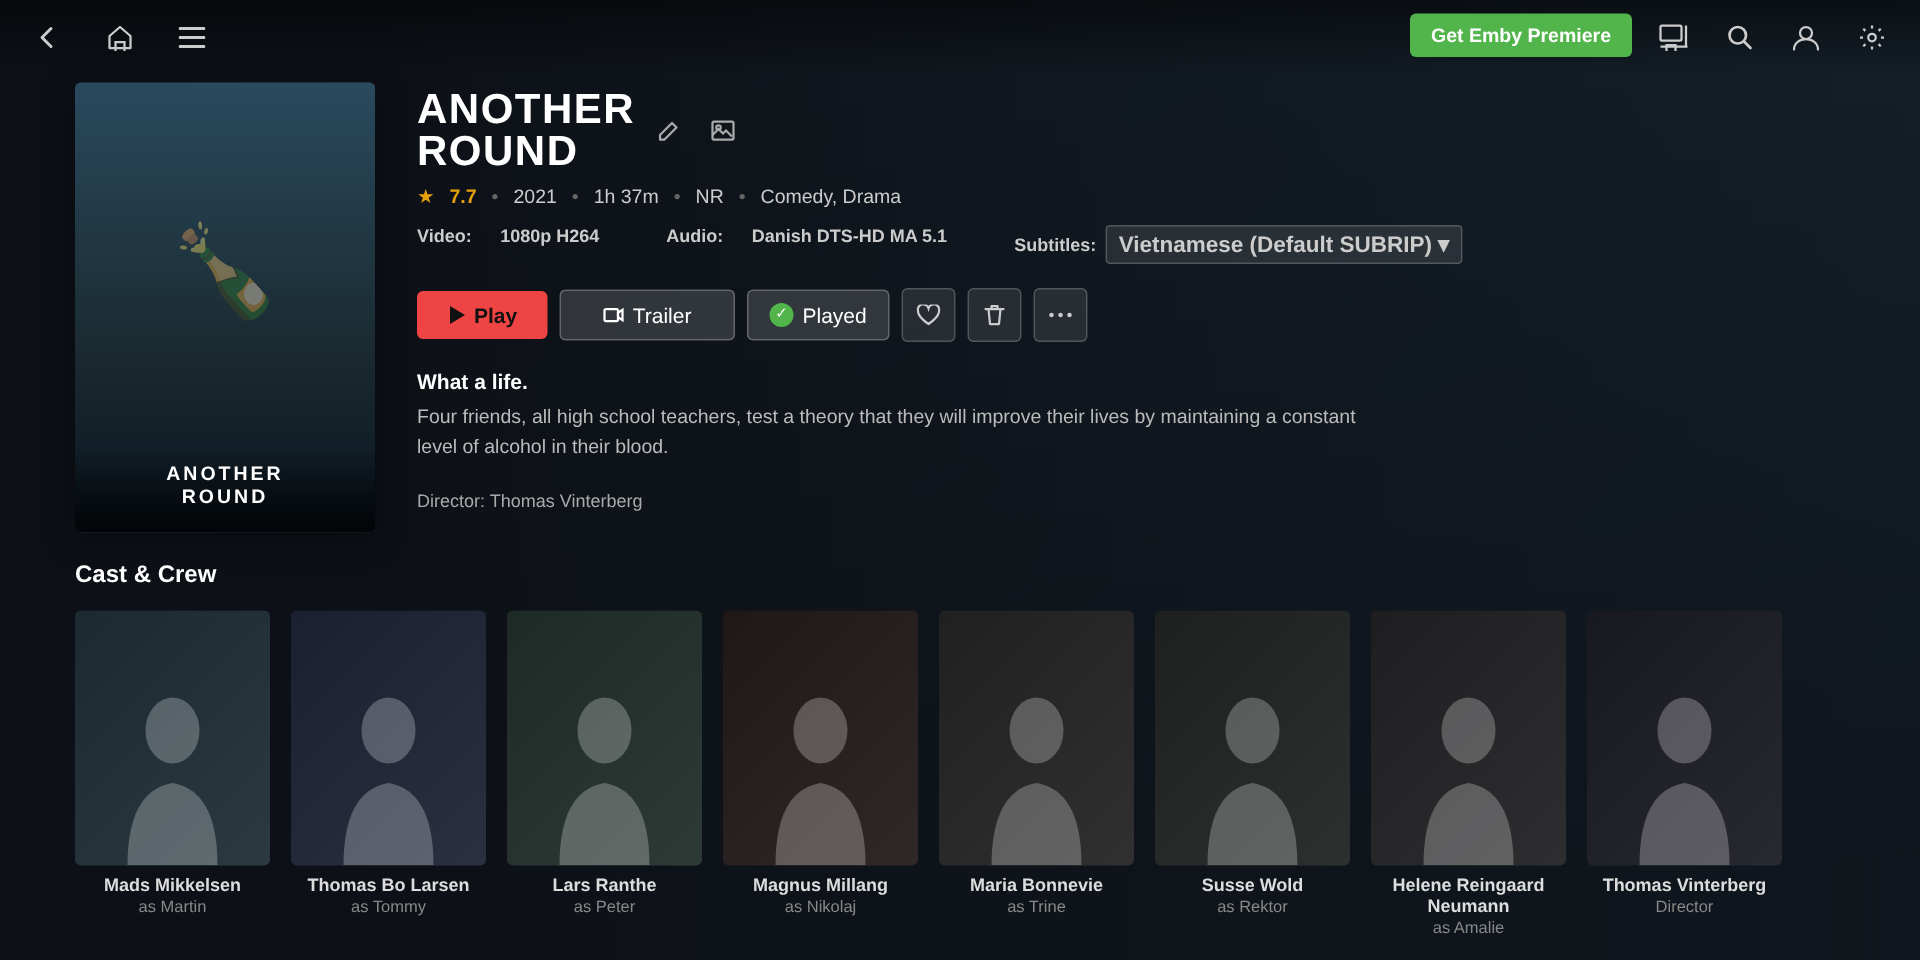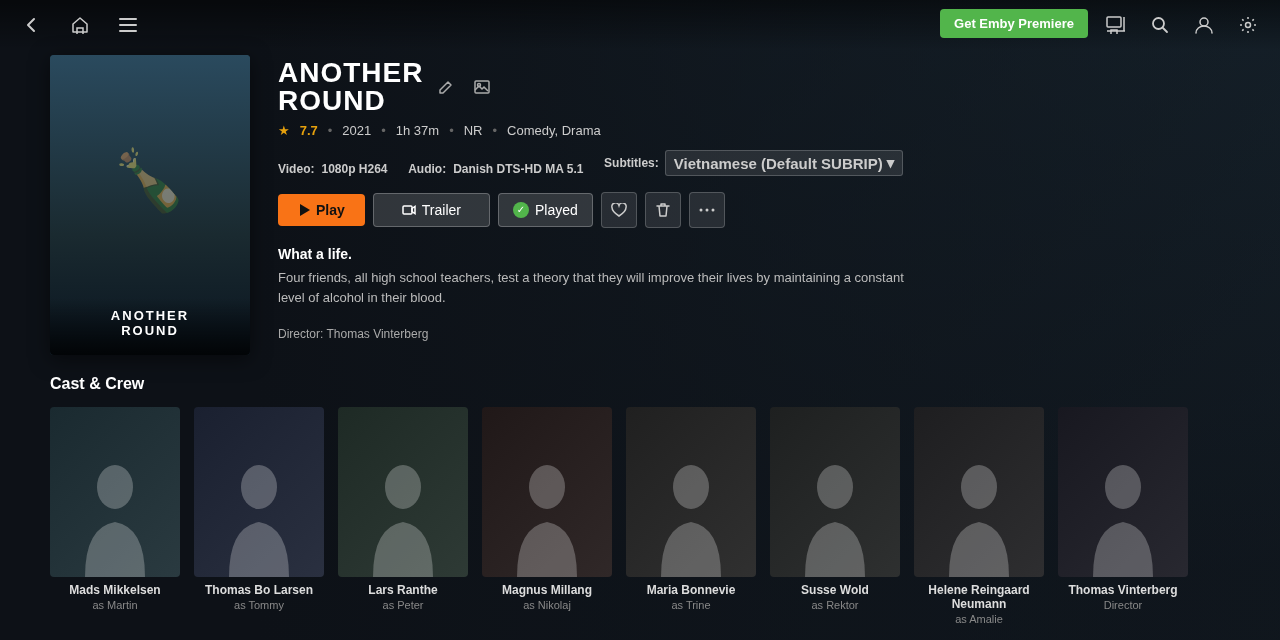--- a/index.html
+++ b/index.html
@@ -189,22 +189,22 @@
     }
     .rating-star {
       color: #e5a00d;
       font-size: 13px;
     }
     .meta-rating { color: #e5a00d; font-weight: 600; }
     .meta-dot { color: #666; }
 
     .video-audio-row {
       display: flex;
-      align-items: flex-end;
-      gap: 7px;
+      align-items: flex-start;
+      gap: 19px;
       margin-bottom: 16px;
       font-size: 12px;
       color: #aaa;
     }
     .video-audio-row span { font-weight: 600; color: #ccc; }
     .subtitles-dropdown {
       display: flex;
       align-items: center;
       gap: 6px;
     }
@@ -221,21 +221,21 @@
       gap: 4px;
     }
 
     .action-buttons {
       display: flex;
       align-items: center;
       gap: 8px;
       margin-bottom: 18px;
     }
     .btn-play {
-      background: #f97316;
+      background: #ef4444;
       color: #111;
       border: none;
       padding: 8px 20px;
       border-radius: 4px;
       font-size: 14px;
       font-weight: 600;
       cursor: pointer;
       display: flex;
       align-items: center;
       gap: 6px;

